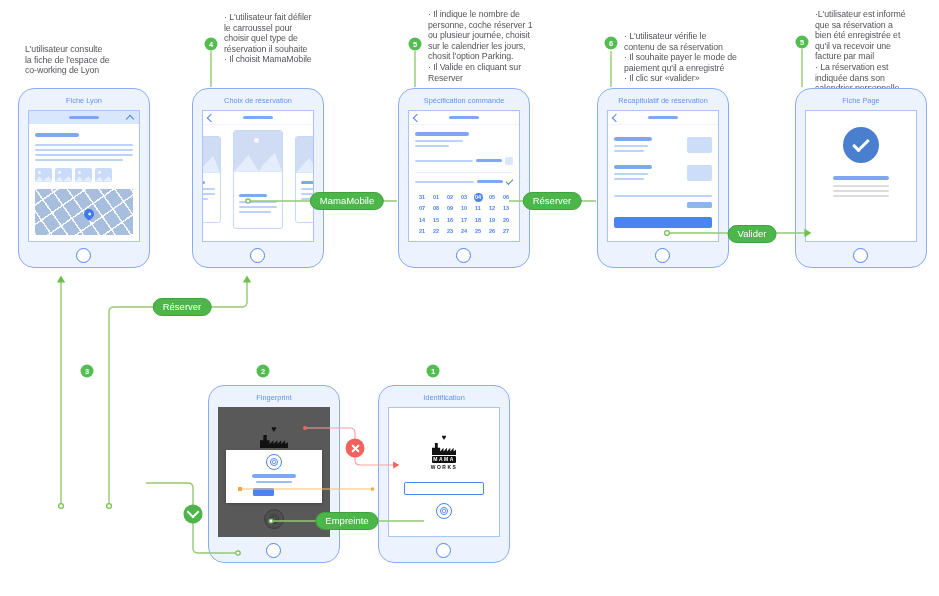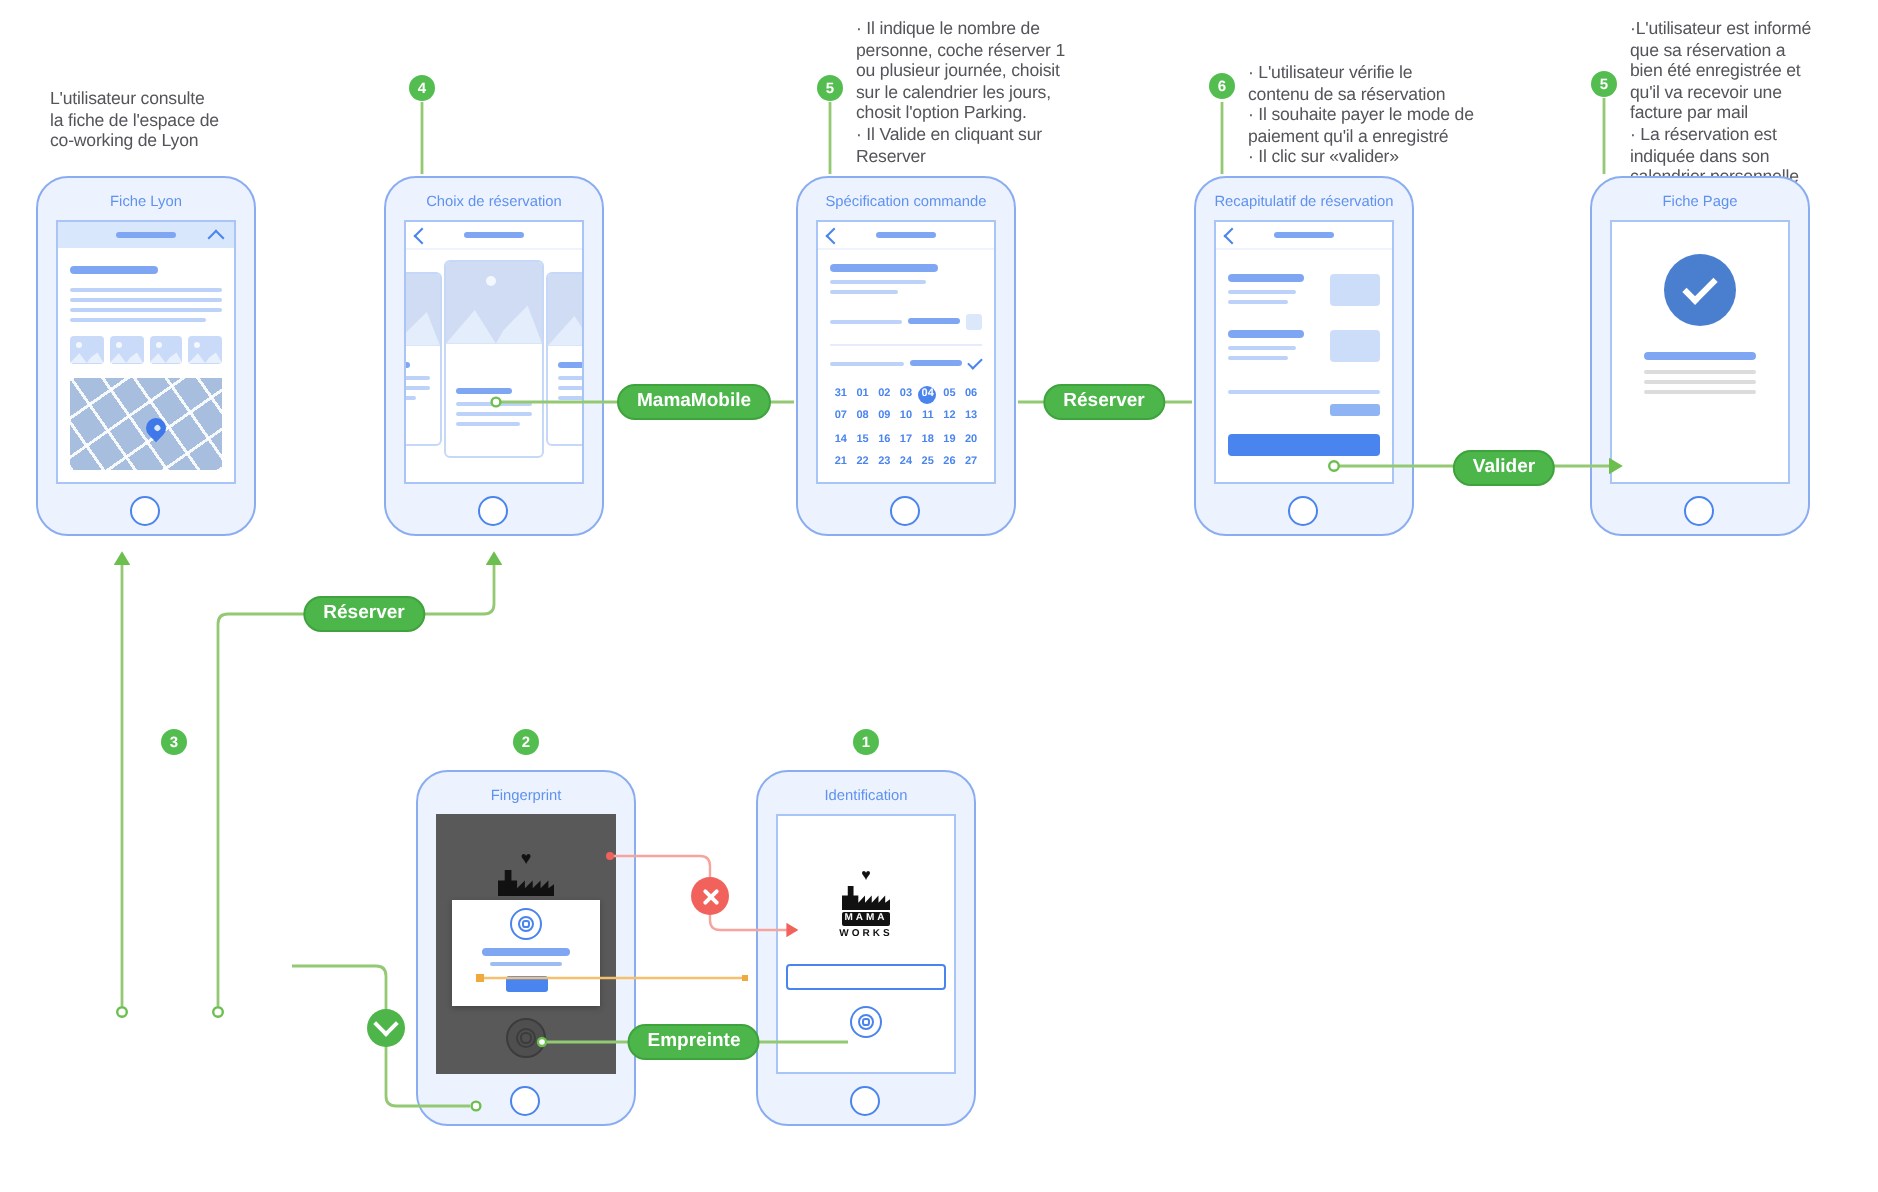--- a/index.html
+++ b/index.html
@@ -4,21 +4,21 @@
 <style>
   html,body { margin:0; padding:0; }
   body { font-family:"Liberation Sans", sans-serif; background:#fff; }
   #canvas { position:relative; width:939px; height:596px; background:#fff; overflow:hidden; }
 
   
   .note { position:absolute; white-space:pre-line; font-size:8.8px; line-height:10.6px;
           font-weight:500; color:#54545a; letter-spacing:-0.1px; }
 
   
-  .phone { position:absolute; width:110px; height:180px; background:#edf3fe;
+  .phone { position:absolute; width:132px; height:180px; background:#edf3fe;
            border:1.5px solid #8aadf2; border-radius:16px; box-sizing:border-box; z-index:1; }
   .ptitle { position:absolute; top:7px; left:0; width:100%; text-align:center;
             color:#5f91f0; font-size:7.4px; font-weight:500; }
   .screen { position:absolute; left:9px; right:9px; top:21px; bottom:25px; background:#fff;
             border:1px solid #a9c4f6; overflow:hidden; box-sizing:border-box; }
   .screen.dark { background:#595959; border-color:#595959; overflow:visible; }
   .home { position:absolute; bottom:4px; left:50%; margin-left:-8px; width:15px; height:15px;
           border:1.8px solid #4a84ee; border-radius:50%; box-sizing:border-box; background:#fff; }
 
   
@@ -108,41 +108,46 @@
   .inputbox { width:78px; height:11px; border:1px solid #4a84ee; border-radius:2px; margin:12px auto 0; background:#fff; }
 
   
   svg.wires { position:absolute; left:0; top:0; z-index:5; pointer-events:none; }
   .gl { stroke:#94c973; stroke-width:1.4; fill:none; }
   .rl { stroke:#f6a49e; stroke-width:1.2; fill:none; }
   .ol { stroke:#f5c06e; stroke-width:1.2; fill:none; }
   .gdot { fill:#fff; stroke:#6cbf4e; stroke-width:1.2; }
 
   .pill { position:absolute; transform:translate(-50%,-50%); background:#4cb64a; border:1px solid #3fa33d;
-          color:#fff; font-size:9.5px; font-weight:bold; padding:2px 9px 3px; border-radius:10px; z-index:6; white-space:nowrap; }
+          color:#fff; font-size:9.5px; font-weight:normal; padding:2px 9px 3px; border-radius:10px; z-index:6; white-space:nowrap; }
   .badge { position:absolute; transform:translate(-50%,-50%); width:13px; height:13px; background:#53bd4f;
            border-radius:50%; color:#fff; font-size:7.5px; font-weight:bold; text-align:center; line-height:13px; z-index:6; }
   .stepcircle { position:absolute; transform:translate(-50%,-50%); width:19px; height:19px; background:#4db54a;
                 border-radius:50%; z-index:6; display:flex; align-items:center; justify-content:center; }
   .stepcircle .vchev { width:7px; height:7px; border-right:2px solid #fff; border-bottom:2px solid #fff;
                        transform:rotate(45deg); margin-top:-4px; }
   .xcircle { position:absolute; transform:translate(-50%,-50%); width:19px; height:19px; background:#f2625c;
              border-radius:50%; z-index:6; }
   .xcircle::before, .xcircle::after { content:''; position:absolute; left:4.5px; top:8.5px; width:10px; height:2px;
              background:#fff; border-radius:1px; }
   .xcircle::before { transform:rotate(45deg); } .xcircle::after { transform:rotate(-45deg); }
 </style>
 </head>
 <body>
 
 <div id="canvas">
 
   <div class="note" style="left:25px;top:44px;width:135px;">L'utilisateur consulte
 la fiche de l'espace de
 co-working de Lyon</div>
+  <div class="note" style="left:224px;top:12px;width:120px;">· L'utilisateur fait défiler
+le carroussel pour
+choisir quel type de
+réservation il souhaite
+· Il choisit MamaMobile</div>
   <div class="note" style="left:428px;top:9px;width:130px;">· Il indique le nombre de
 personne, coche réserver 1
 ou plusieur journée, choisit
 sur le calendrier les jours,
 chosit l'option Parking.
 · Il Valide en cliquant sur
 Reserver</div>
   <div class="note" style="left:624px;top:31px;width:140px;">· L'utilisateur vérifie le
 contenu de sa réservation
 · Il souhaite payer le mode de

